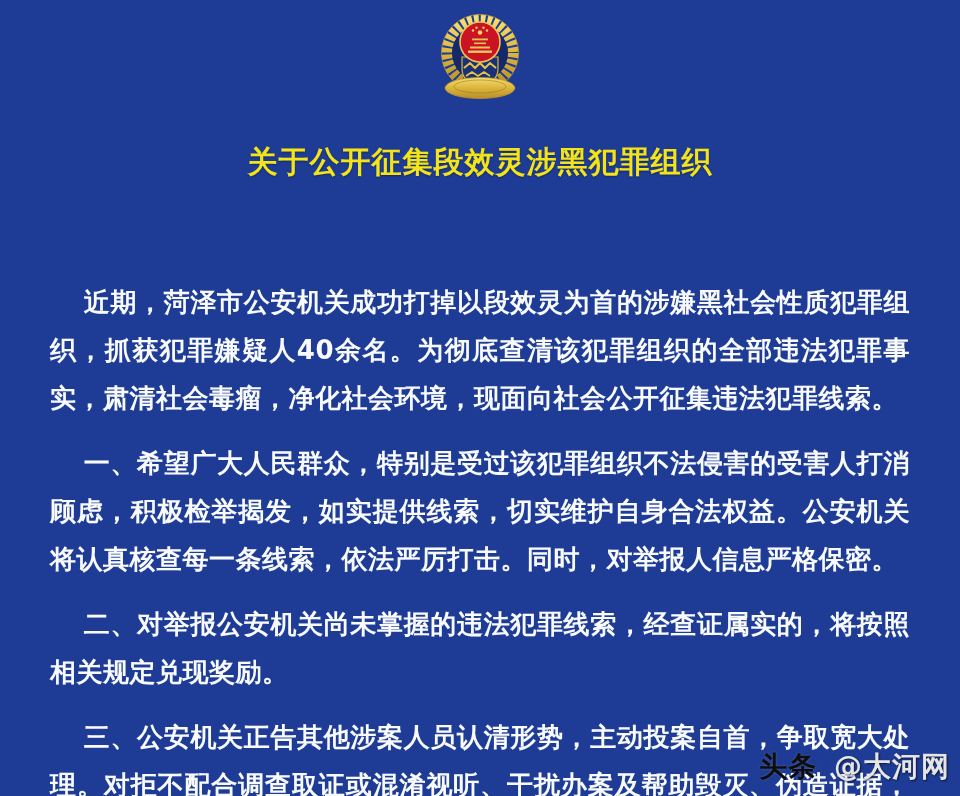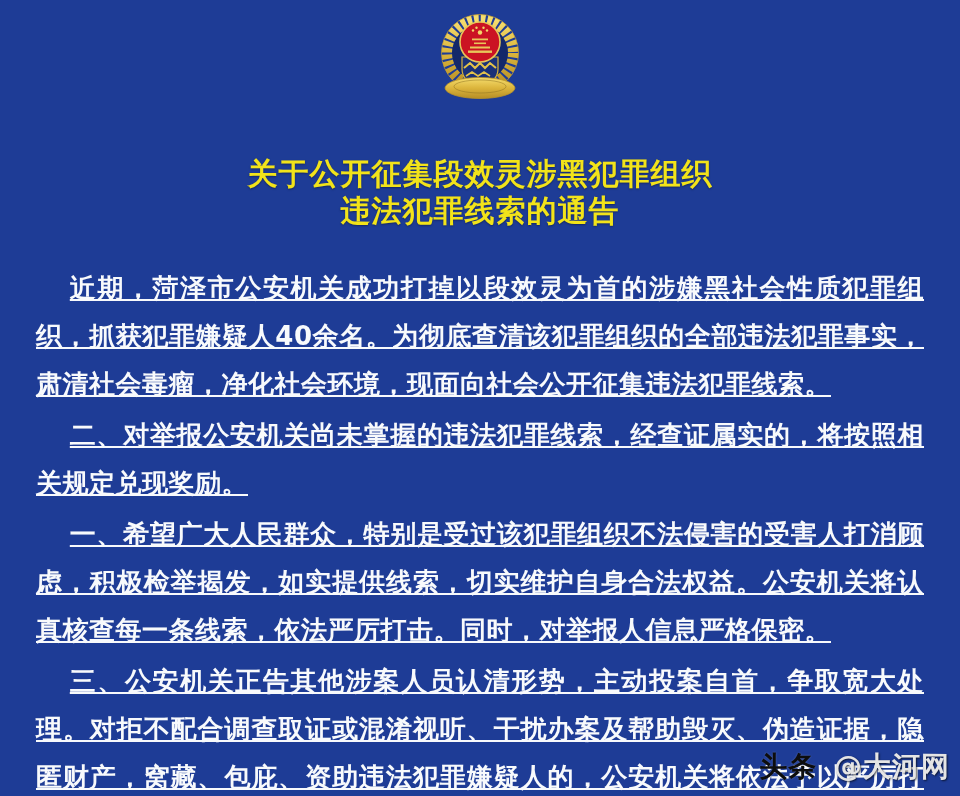--- a/index.html
+++ b/index.html
@@ -18,21 +18,21 @@
     transform: translateX(-50%);
     width: 104px;
     height: 92px;
   }
   .emblem svg { display: block; width: 100%; height: 100%; }
   .title {
     position: absolute;
     top: 143px;
     left: 0;
     right: 0;
-    margin: 12px;
+    margin: 0;
     text-align: center;
     color: #f2e31a;
     font-size: 30px;
     font-weight: bold;
     line-height: 37px;
     letter-spacing: 1px;
     text-shadow: 0 1px 2px rgba(0,0,0,0.35);
   }
   .body-text {
     position: absolute;
@@ -41,23 +41,22 @@
     right: 33px;
     color: #f8fafc;
     font-size: 26px;
     font-weight: bold;
     line-height: 48px;
     text-align: justify;
     text-justify: inter-ideograph;
     letter-spacing: 0.5px;
   }
   .body-text p {
-    margin: 3px;
+    margin: 17px;
     text-indent: 1.3em;
-    text-decoration: underline;
   }
   .watermark {
     position: absolute;
     right: 10px;
     bottom: 10px;
     font-size: 28px;
     font-weight: bold;
     letter-spacing: 1px;
     white-space: nowrap;
   }
@@ -109,27 +108,26 @@
       <path d="M42,35.5 h20 v2 h-20 z" fill="#e8c75a"></path>
       <path d="M40,39.5 h24 v2.4 h-24 z" fill="#e8c75a"></path>
 
       <ellipse cx="52" cy="77" rx="35" ry="10.5" fill="url(#gold)" stroke="#b8922a" stroke-width="0.8"></ellipse>
       <ellipse cx="52" cy="75.5" rx="26" ry="6.5" fill="none" stroke="#8a6d1f" stroke-width="0.8" opacity="0.6"></ellipse>
     </svg>
   </div>
 
   <h1 class="title">
     <span>关于公开征集段效灵涉黑犯罪组织</span><br>
-    <span>违法犯罪线索的通告</span>
   </h1>
 
   <div class="body-text">
     <p>近期，菏泽市公安机关成功打掉以段效灵为首的涉嫌黑社会性质犯罪组织，抓获犯罪嫌疑人40余名。为彻底查清该犯罪组织的全部违法犯罪事实，肃清社会毒瘤，净化社会环境，现面向社会公开征集违法犯罪线索。</p>
+    <p>一、希望广大人民群众，特别是受过该犯罪组织不法侵害的受害人打消顾虑，积极检举揭发，如实提供线索，切实维护自身合法权益。公安机关将认真核查每一条线索，依法严厉打击。同时，对举报人信息严格保密。</p>
     <p>二、对举报公安机关尚未掌握的违法犯罪线索，经查证属实的，将按照相关规定兑现奖励。</p>
-    <p>一、希望广大人民群众，特别是受过该犯罪组织不法侵害的受害人打消顾虑，积极检举揭发，如实提供线索，切实维护自身合法权益。公安机关将认真核查每一条线索，依法严厉打击。同时，对举报人信息严格保密。</p>
     <p>三、公安机关正告其他涉案人员认清形势，主动投案自首，争取宽大处理。对拒不配合调查取证或混淆视听、干扰办案及帮助毁灭、伪造证据，隐匿财产，窝藏、包庇、资助违法犯罪嫌疑人的，公安机关将依法予以严厉打击。</p>
   </div>
 
   <div class="watermark">
     <span class="wm-brand">头条</span>
     <span class="wm-account">@大河网</span>
   </div>
 
 </div>
 

